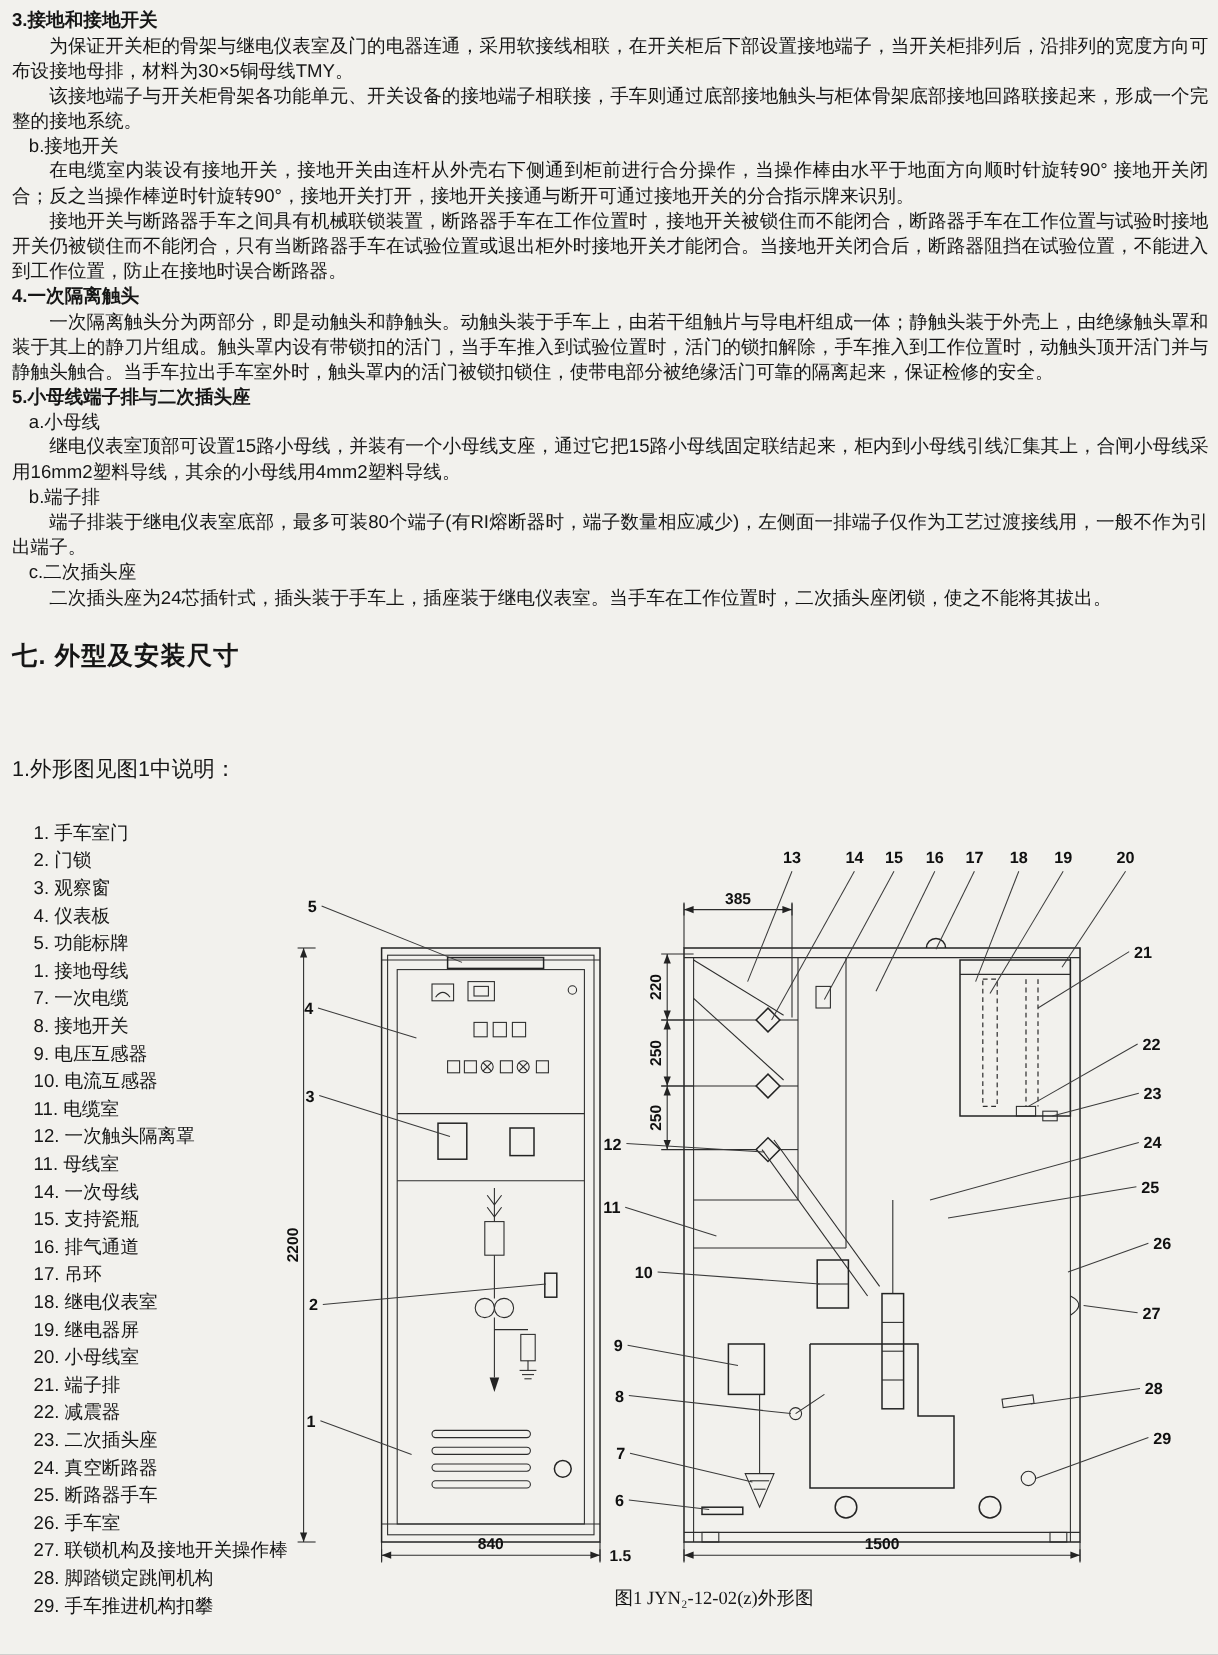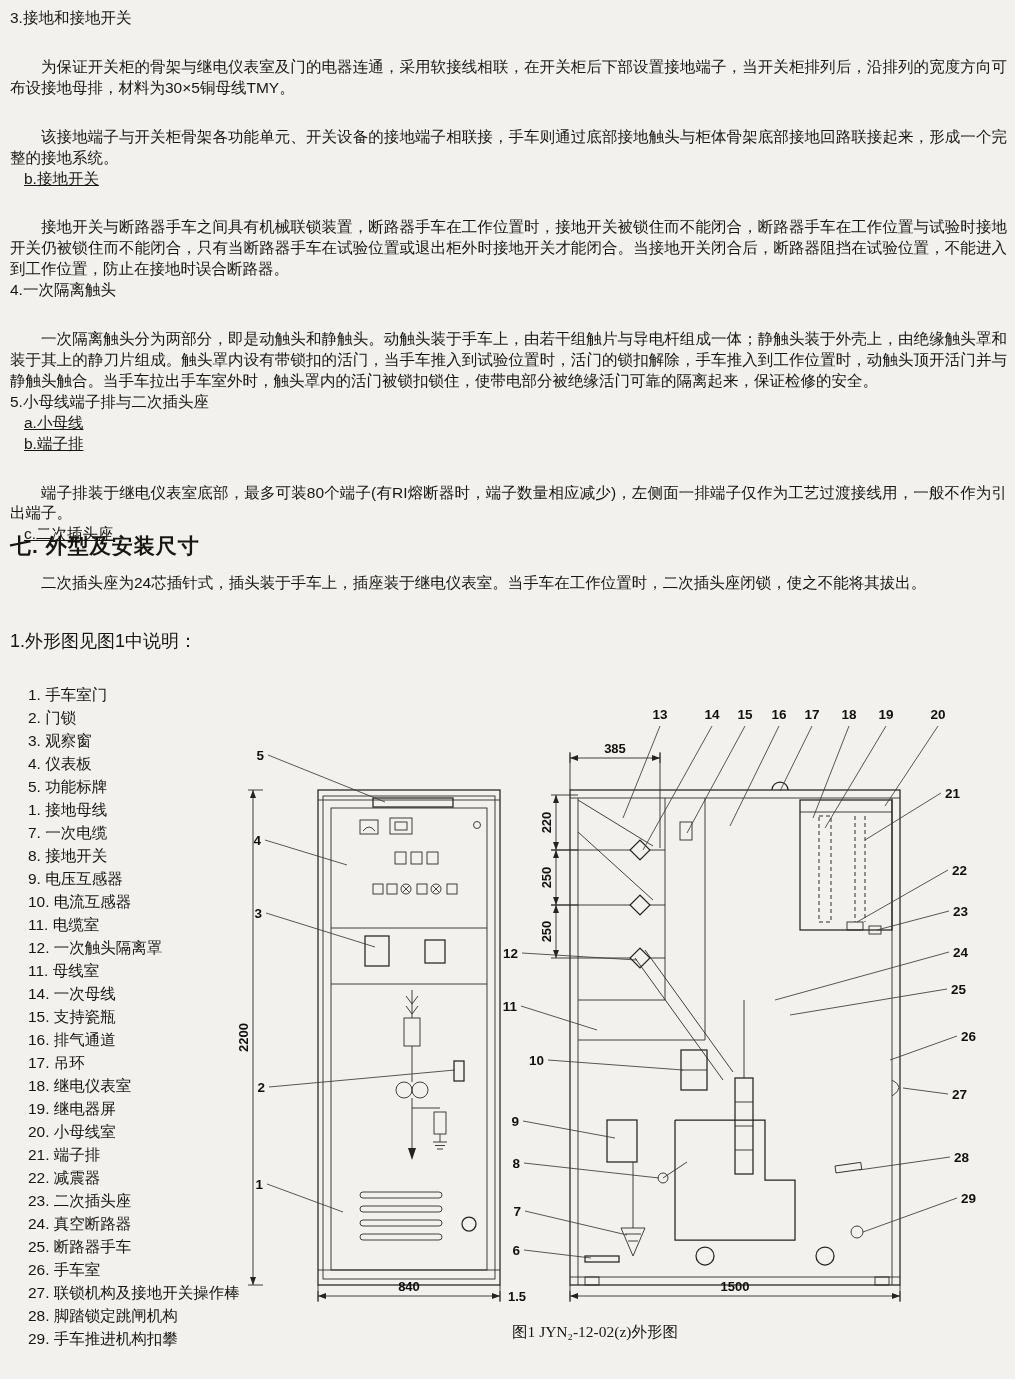--- a/index.html
+++ b/index.html
@@ -8,23 +8,23 @@
     position:relative; width:1015px; height:1379px;
     background:#f2f1ed; color:#161616;
     font-family:"Liberation Sans","DejaVu Sans",sans-serif;
     overflow:hidden; margin:0 auto;
   }
   .text-blocks {
     position:absolute; left:10px; top:8px; width:997px;
     font-size:15.5px; line-height:20.9px;
     text-align:justify; text-justify:inter-character;
   }
-  .blk-h { text-indent:0; }
-  .blk-s { padding-left:14px;text-decoration:underline; }
-  .blk-p { text-indent:31px;margin-top:28px; }
+  .blk-h { text-indent:0;font-weight:bold; }
+  .blk-s { padding-left:14px; }
+  .blk-p { text-indent:31px; }
   .section-heading {
     position:absolute; left:10px; top:532px;
     font-size:21px; font-weight:bold; letter-spacing:1px;
   }
   .figure-intro { position:absolute; left:10px; top:629px; font-size:18px; }
   .parts-list { position:absolute; left:28px; top:683px; font-size:15.5px; line-height:23px; white-space:nowrap; }
   .figure-wrap { position:absolute; left:235px; top:700px; width:760px; height:650px; }
   .caption { position:absolute; left:430px; top:1322px; width:330px; text-align:center; font-size:15.5px;font-family:Liberation Serif, serif; }
   svg .ln   { stroke:#232323; fill:none; stroke-width:1.25; }
   svg .thin { stroke:#2c2c2c; fill:none; stroke-width:0.9; }
@@ -37,25 +37,27 @@
 </head>
 <body>
 
 <div class="page">
 
   <div class="text-blocks" id="text-blocks">
       <div class="blk blk-h">3.接地和接地开关</div>
       <div class="blk blk-p">为保证开关柜的骨架与继电仪表室及门的电器连通，采用软接线相联，在开关柜后下部设置接地端子，当开关柜排列后，沿排列的宽度方向可布设接地母排，材料为30×5铜母线TMY。</div>
       <div class="blk blk-p">该接地端子与开关柜骨架各功能单元、开关设备的接地端子相联接，手车则通过底部接地触头与柜体骨架底部接地回路联接起来，形成一个完整的接地系统。</div>
       <div class="blk blk-s">b.接地开关</div>
+      <div class="blk blk-p">在电缆室内装设有接地开关，接地开关由连杆从外壳右下侧通到柜前进行合分操作，当操作棒由水平于地面方向顺时针旋转90° 接地开关闭合；反之当操作棒逆时针旋转90°，接地开关打开，接地开关接通与断开可通过接地开关的分合指示牌来识别。</div>
       <div class="blk blk-p">接地开关与断路器手车之间具有机械联锁装置，断路器手车在工作位置时，接地开关被锁住而不能闭合，断路器手车在工作位置与试验时接地开关仍被锁住而不能闭合，只有当断路器手车在试验位置或退出柜外时接地开关才能闭合。当接地开关闭合后，断路器阻挡在试验位置，不能进入到工作位置，防止在接地时误合断路器。</div>
       <div class="blk blk-h">4.一次隔离触头</div>
       <div class="blk blk-p">一次隔离触头分为两部分，即是动触头和静触头。动触头装于手车上，由若干组触片与导电杆组成一体；静触头装于外壳上，由绝缘触头罩和装于其上的静刀片组成。触头罩内设有带锁扣的活门，当手车推入到试验位置时，活门的锁扣解除，手车推入到工作位置时，动触头顶开活门并与静触头触合。当手车拉出手车室外时，触头罩内的活门被锁扣锁住，使带电部分被绝缘活门可靠的隔离起来，保证检修的安全。</div>
       <div class="blk blk-h">5.小母线端子排与二次插头座</div>
       <div class="blk blk-s">a.小母线</div>
+      <div class="blk blk-p">继电仪表室顶部可设置15路小母线，并装有一个小母线支座，通过它把15路小母线固定联结起来，柜内到小母线引线汇集其上，合闸小母线采用16mm2塑料导线，其余的小母线用4mm2塑料导线。</div>
       <div class="blk blk-s">b.端子排</div>
       <div class="blk blk-p">端子排装于继电仪表室底部，最多可装80个端子(有RI熔断器时，端子数量相应减少)，左侧面一排端子仅作为工艺过渡接线用，一般不作为引出端子。</div>
       <div class="blk blk-s">c.二次插头座</div>
       <div class="blk blk-p">二次插头座为24芯插针式，插头装于手车上，插座装于继电仪表室。当手车在工作位置时，二次插头座闭锁，使之不能将其拔出。</div>
     </div>
 
   <div class="section-heading">七. 外型及安装尺寸</div>
 
   <div class="figure-intro">1.外形图见图1中说明：</div>
 

